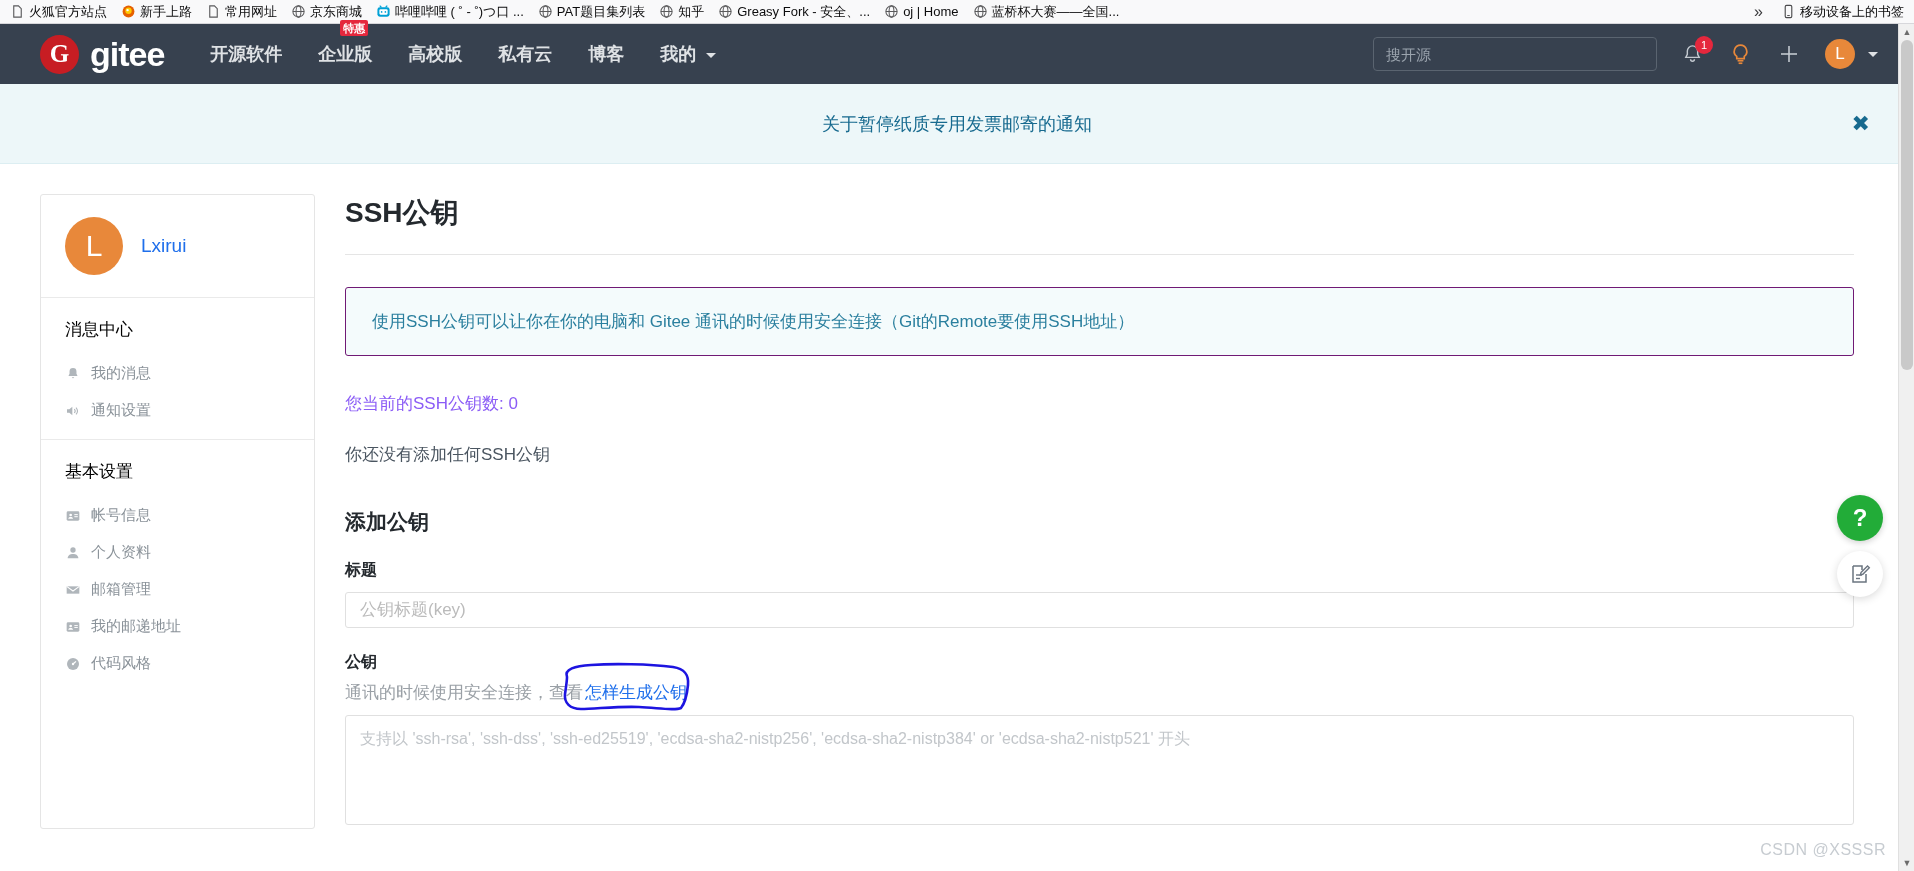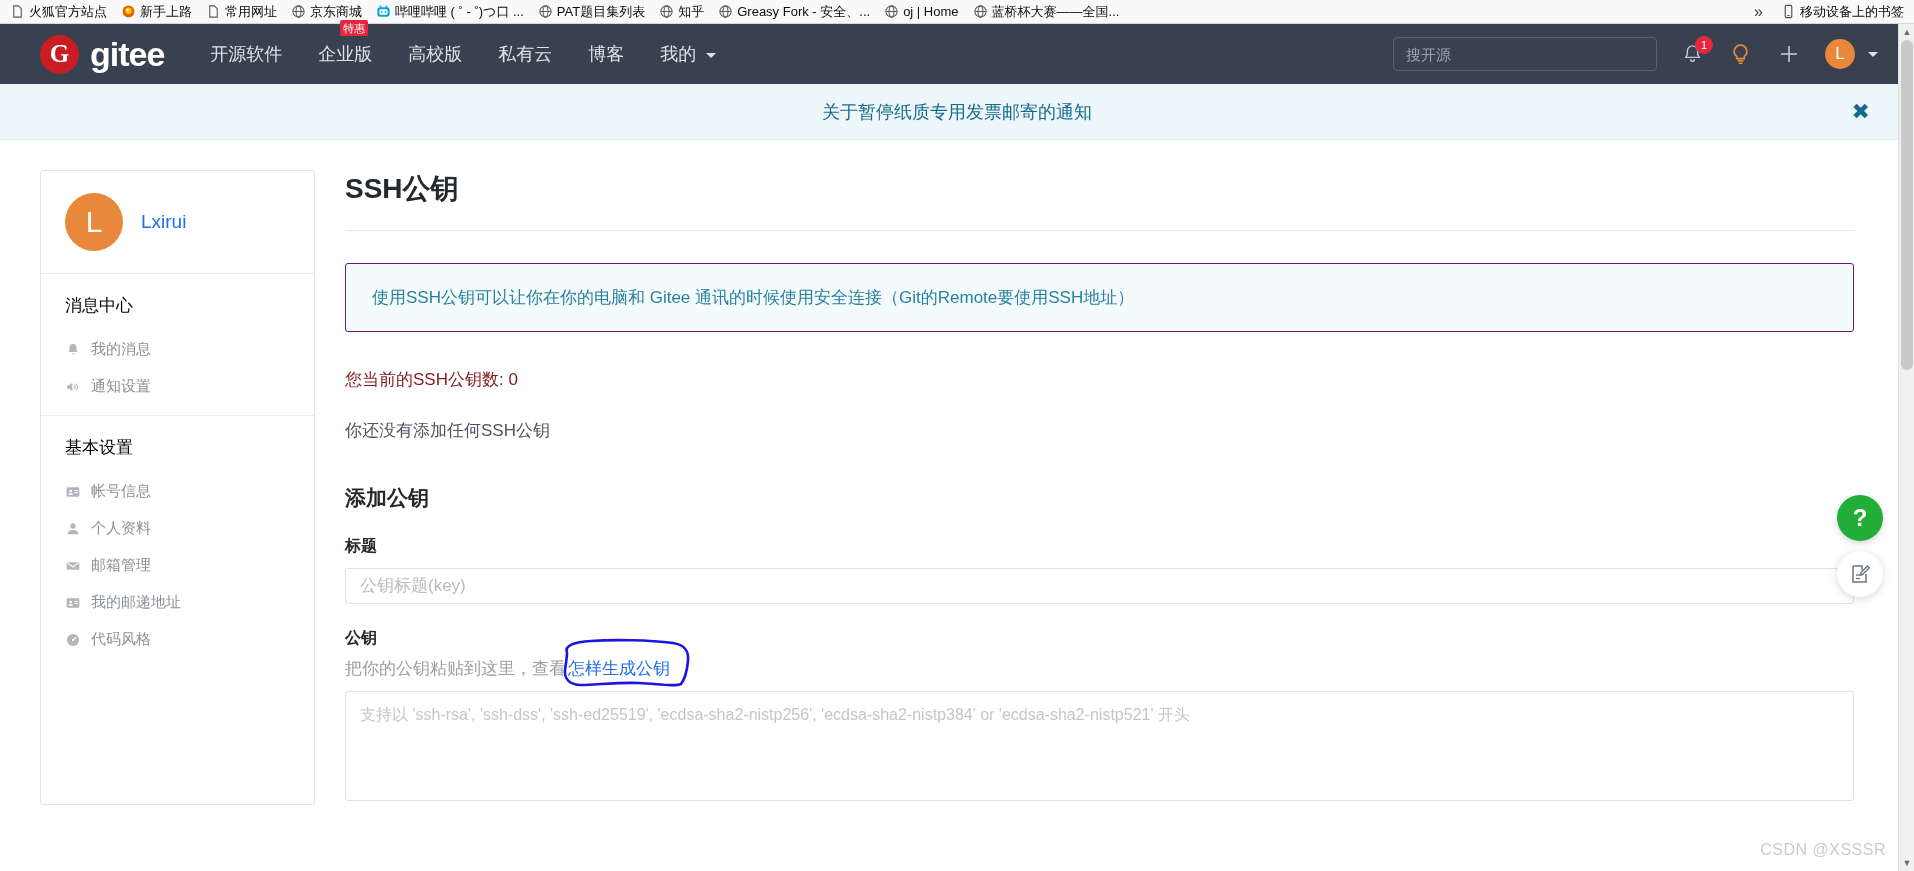--- a/index.html
+++ b/index.html
@@ -36,38 +36,38 @@
     display: flex; align-items: center; justify-content: center;
     color: #fff; font-size: 25px; font-weight: bold; font-family: "Liberation Serif", serif;
   }
   .logo-text {
     color: #fff; font-size: 34px; font-weight: bold; letter-spacing: -1px;
     line-height: 34px;
   }
   .main-nav { display: flex; align-items: center; gap: 36px; }
   .nav-item {
     color: #dfe2e5; font-size: 18px; text-decoration: none; position: relative;
-    padding: 6px 0; cursor: pointer;
+    padding: 6px 0; cursor: pointer; font-weight: bold;
   }
   .nav-badge {
     position: absolute; top: -16px; left: 22px;
     background: #e5273d; color: #fff; font-size: 11px; line-height: 14px;
     padding: 1px 3px; border-radius: 2px; white-space: nowrap;
   }
   .caret-down {
     display: inline-block; width: 0; height: 0; margin-left: 5px;
     border-left: 5px solid transparent; border-right: 5px solid transparent;
     border-top: 5px solid #dfe2e5; vertical-align: middle;
   }
   .header-right {
     margin-left: auto; display: flex; align-items: center; gap: 24px;
     padding-right: 36px;
   }
   .search-box {
-    width: 264px; height: 34px; background: #37414f;
+    width: 284px; height: 34px; background: #37414f;
     border: 1px solid #5a6470; border-radius: 4px;
     color: #9aa3ad; font-size: 15px; padding: 0 12px;
     outline: none; font-family: inherit;
   }
   .search-box::placeholder { color: #9aa3ad; }
   .hdr-icon { position: relative; cursor: pointer; display:flex; align-items:center; }
   .bell-badge {
     position: absolute; top: -7px; right: -9px;
     background: #e5273d; color: #fff; border-radius: 50%;
     width: 18px; height: 18px; font-size: 11px;
@@ -75,21 +75,21 @@
   }
   .avatar-sm {
     width: 30px; height: 30px; border-radius: 50%; background: #e8883a;
     color: #fff; font-size: 17px; display: flex;
     align-items: center; justify-content: center;
   }
   .avatar-group { display: flex; align-items: center; gap: 8px; cursor: pointer; }
 
   
   .notice-bar {
-    height: 56px; background: #edf7f9; border-bottom: 1px solid #dceef2;
+    height: 80px; background: #edf7f9; border-bottom: 1px solid #dceef2;
     display: flex; align-items: center; justify-content: center;
     position: relative;
   }
   .notice-text { color: #176a8f; font-size: 18px; cursor: pointer; }
   .notice-close {
     position: absolute; right: 44px; top: 50%; transform: translateY(-50%);
     font-size: 22px; color: #176a8f; cursor: pointer; line-height: 1;
   }
 
   
@@ -124,21 +124,21 @@
   .main-col { flex: 1; padding-right: 60px; }
   .page-title {
     font-size: 28px; font-weight: bold; color: #24292e;
     padding-bottom: 22px; border-bottom: 1px solid #e5e5e5;
   }
   .info-box {
     margin-top: 32px; border: 1px solid #701a75; background: #f4fbfc;
     border-radius: 3px; padding: 22px 26px;
     color: #2a7f9e; font-size: 17px;
   }
-  .key-count { margin-top: 36px; color: #7f1d1d; font-size: 17px; }
+  .key-count { margin-top: 36px; color: #8b5cf6; font-size: 17px; }
   .key-empty { margin-top: 28px; color: #4a5560; font-size: 17px; }
   .section-head {
     margin-top: 42px; font-size: 21px; font-weight: bold; color: #24292e;
   }
   .field-label {
     margin-top: 24px; font-size: 16px; font-weight: bold; color: #24292e;
   }
   .text-input {
     margin-top: 11px; width: 100%; height: 36px;
     border: 1px solid #e0e0e0; border-radius: 3px;
@@ -445,21 +445,21 @@
       <div class="key-count">您当前的SSH公钥数: 0</div>
       <div class="key-empty">你还没有添加任何SSH公钥</div>
 
       <h2 class="section-head">添加公钥</h2>
 
       <div class="field-label">标题</div>
       <input class="text-input" placeholder="公钥标题(key)" style="">
 
       <div class="field-label">公钥</div>
       <div class="field-hint">
-        <span>把你的公钥粘贴到这里，查看</span>
+        <span>通讯的时候使用安全连接，查看</span>
         <span class="hint-link">怎样生成公钥</span>
         <svg class="annotation" viewBox="0 0 132 52">
           <path d="M6 16 C3 8, 14 5, 30 4 C52 2.5, 88 3, 112 6 C124 8, 128 14, 127 24
                    C126 34, 124 42, 120 47 C114 50, 98 47, 78 46 C58 45, 34 48, 20 48
                    C9 48, 3 42, 4 33 C5 26, 6 20, 6 16 Z" fill="none" stroke="#1d14e0" stroke-width="2.6" stroke-linecap="round" stroke-linejoin="round"></path>
         </svg>
       </div>
       <textarea class="key-textarea" placeholder="支持以 'ssh-rsa', 'ssh-dss', 'ssh-ed25519', 'ecdsa-sha2-nistp256', 'ecdsa-sha2-nistp384' or 'ecdsa-sha2-nistp521' 开头" style=""></textarea>
     </main>
   </div>

